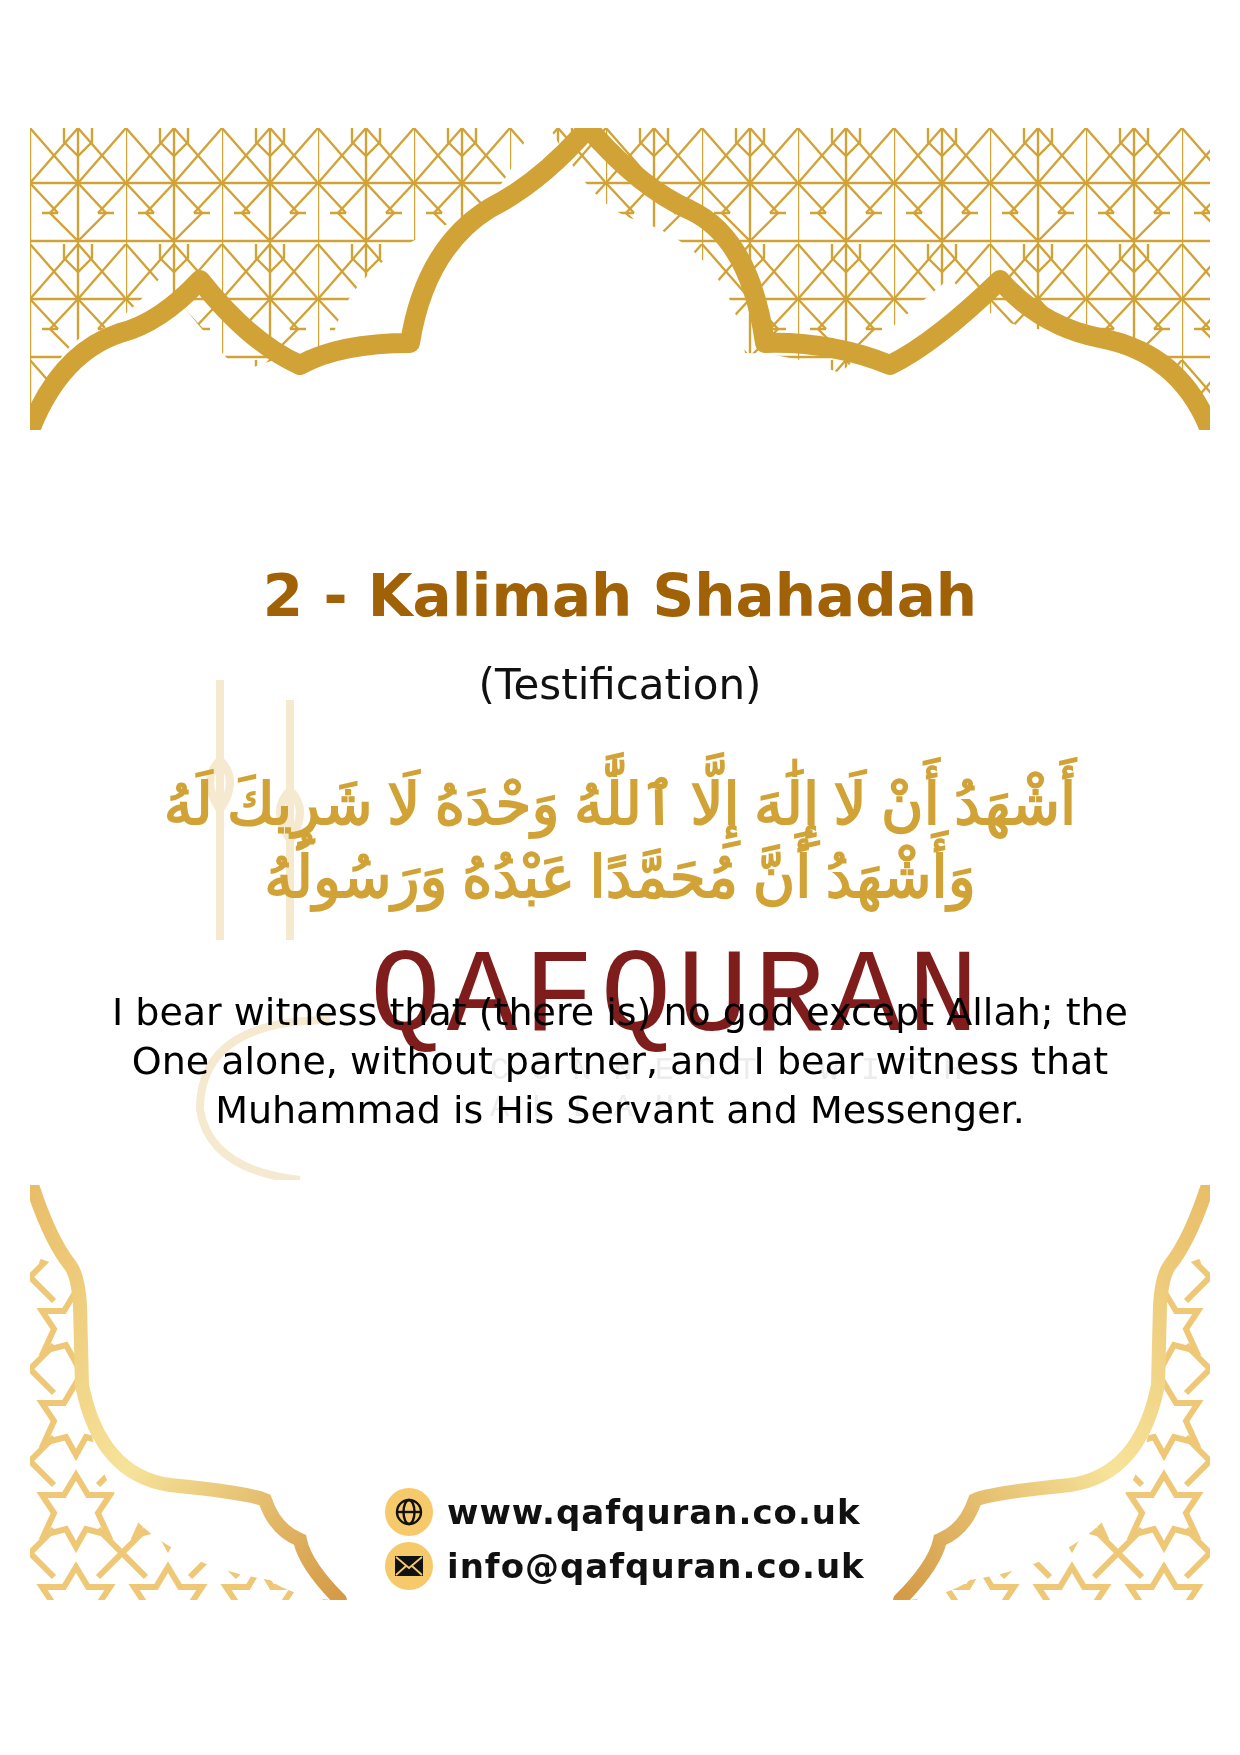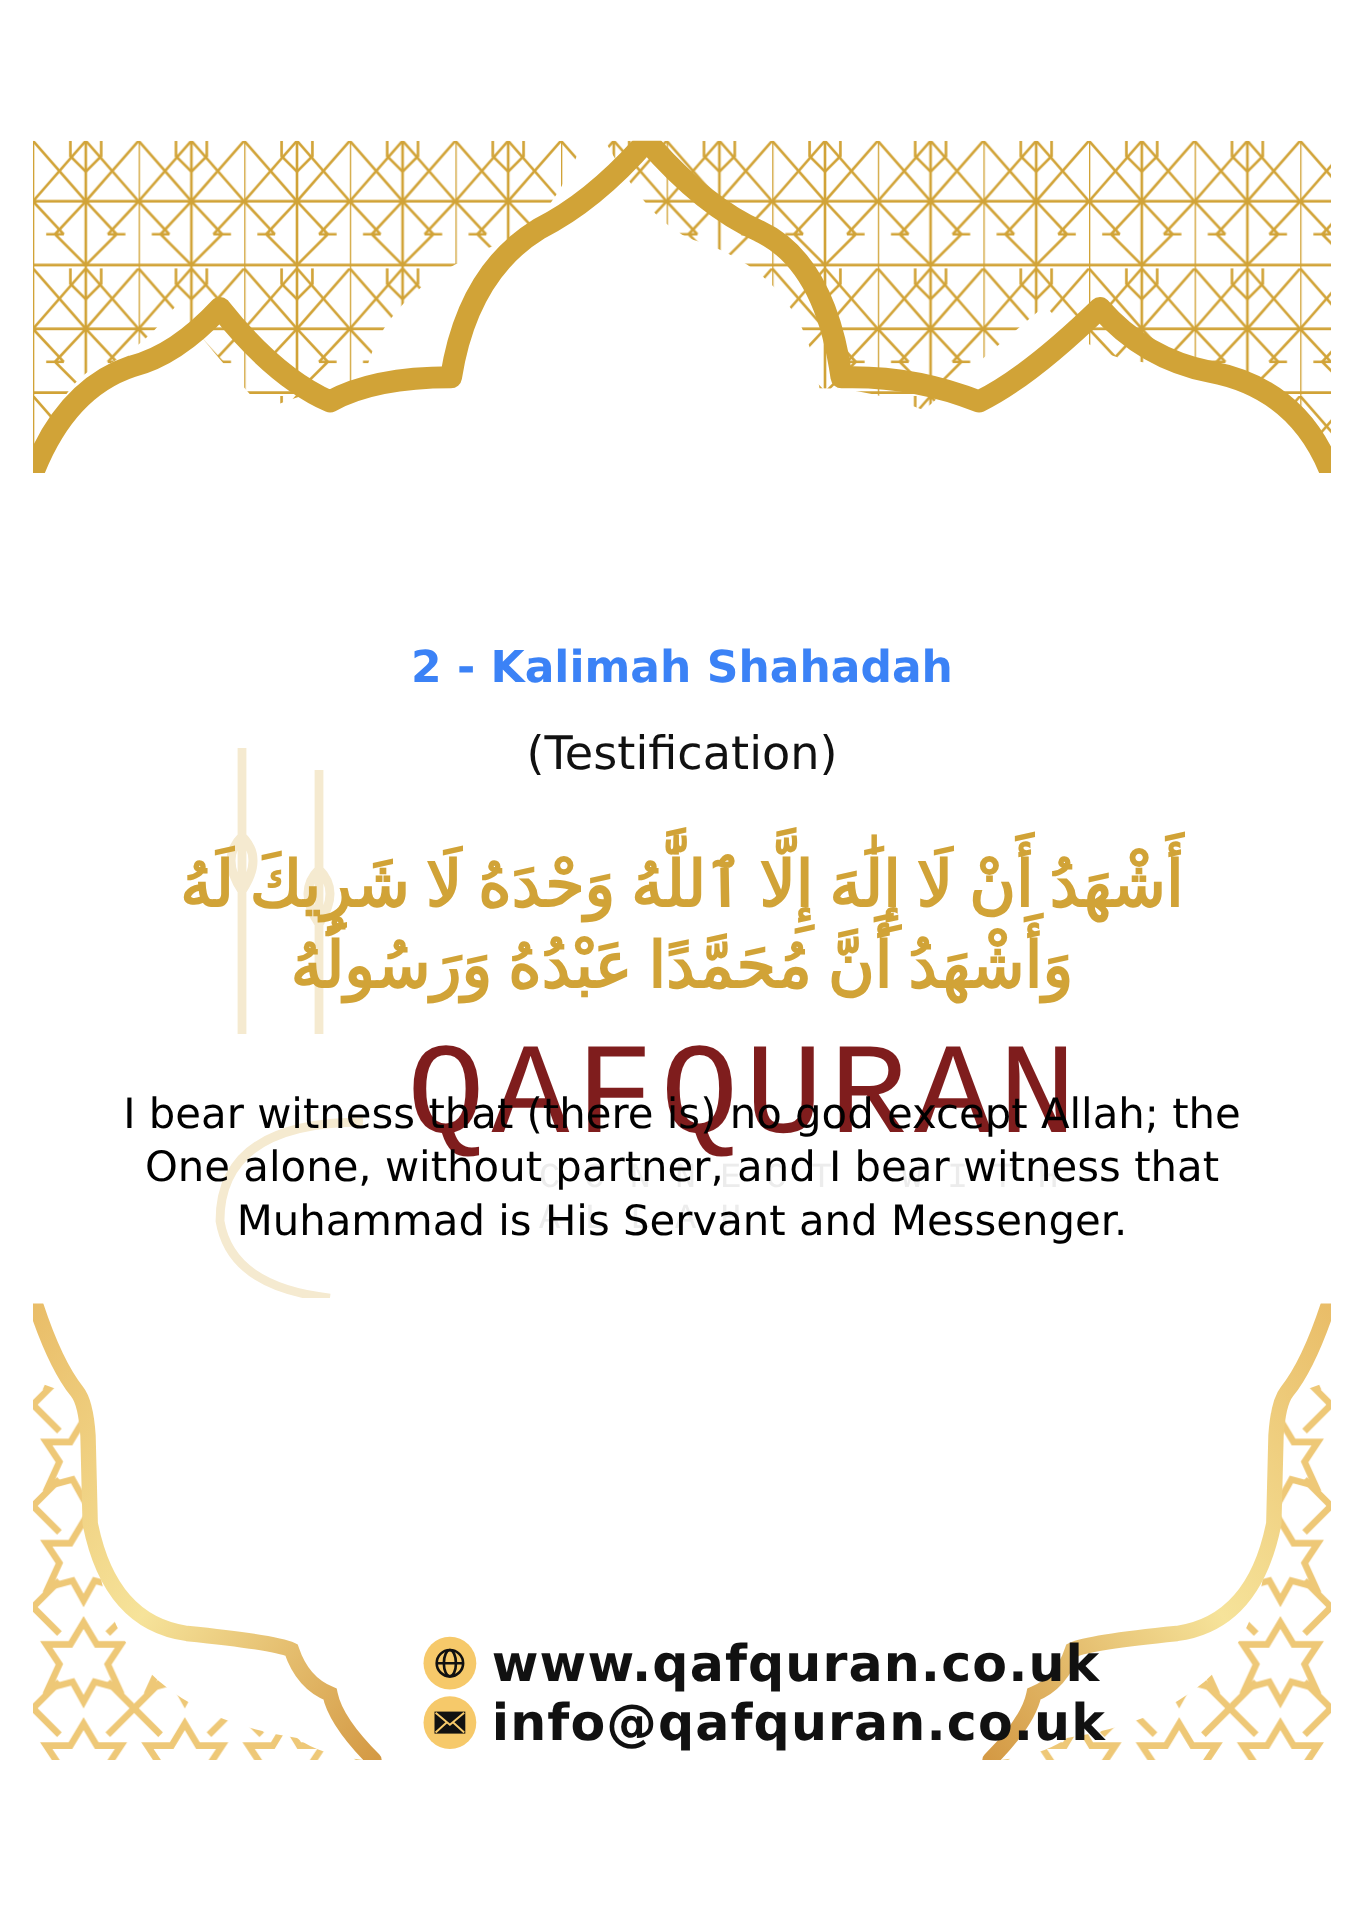--- a/index.html
+++ b/index.html
@@ -4,31 +4,31 @@
 <style>
   html, body { margin: 0; padding: 0; background: #ffffff; }
   body { width: 1240px; height: 1755px; position: relative; overflow: hidden; font-family: "DejaVu Sans", sans-serif; }
   .abs { position: absolute; }
   .top-frame { left: 30px; top: 128px; width: 1180px; height: 302px; }
   .bl-frame { left: 30px; top: 1185px; width: 340px; height: 415px; }
   .br-frame { left: 870px; top: 1185px; width: 340px; height: 415px; }
   .watermark { left: 180px; top: 640px; width: 920px; height: 540px; pointer-events: none; }
   .wm-text { position: absolute; left: 190px; top: 292px; font-family: Liberation Mono, monospace; font-size: 118px; letter-spacing: 6px; color: #7f1d1d; font-weight: normal; }
   .wm-tag { position: absolute; left: 310px; top: 412px; font-family: Liberation Mono, monospace; font-size: 32px; letter-spacing: 22px; color: #ececec; }
-  .title { left: 0; width: 1240px; top: 584px; text-align: center; font-family: "DejaVu Sans", sans-serif; font-size: 40px; font-weight: bold; color: #3b82f6; }
+  .title { left: 0; width: 1240px; top: 562px; text-align: center; font-family: "DejaVu Sans", sans-serif; font-size: 58px; font-weight: bold; color: #a16207; }
   .subtitle { left: 0; width: 1240px; top: 630px; text-align: center; font-family: "DejaVu Sans", sans-serif; font-size: 42px; color: #111; margin-top: 30px; }
   .arabic { left: 100px; width: 1040px; text-align: center; direction: rtl; font-family: Liberation Serif, serif; font-weight: bold; color: #d1a337; font-size: 58px; }
   .ar1 { top: 770px; }
   .ar2 { top: 843px; }
   .translation { left: 100px; width: 1040px; top: 988px; text-align: center; font-family: "DejaVu Sans", sans-serif; font-size: 38px; line-height: 49px; color: #000000; }
   .contact { left: 385px; height: 52px; display: flex; align-items: center; }
   .c1 { top: 1486px; }
   .c2 { top: 1540px; }
   .circle { width: 48px; height: 48px; border-radius: 50%; background: #f6c96a; display: flex; align-items: center; justify-content: center; margin-right: 14px; }
-  .contact-text { font-family: "DejaVu Sans", sans-serif; font-weight: bold; font-size: 46px; color: #111; letter-spacing: 1px; }
+  .contact-text { font-family: "DejaVu Sans", sans-serif; font-weight: bold; font-size: 34px; color: #111; letter-spacing: 1px; }
 </style>
 </head>
 <body>
 
 <svg class="abs top-frame" viewBox="0 0 1180 302" xmlns="http://www.w3.org/2000/svg">
   <defs>
     <pattern id="lattice" x="0" y="0" width="96" height="116" patternUnits="userSpaceOnUse">
       <g fill="none" stroke="#d1a337" stroke-width="2.4">
         <line x1="0" y1="55" x2="96" y2="55"></line>
         <line x1="0" y1="113" x2="96" y2="113"></line>

